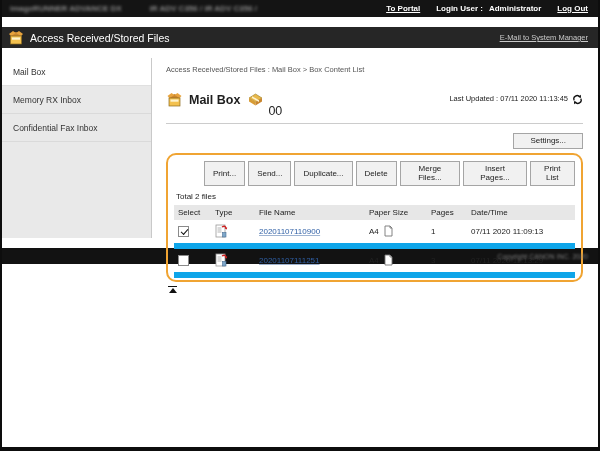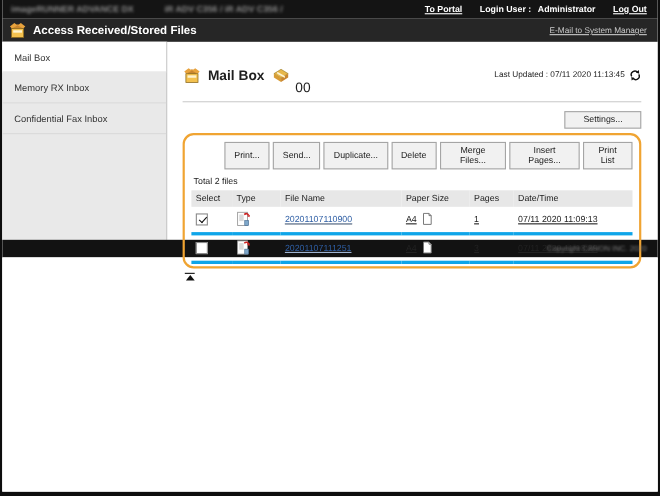--- a/index.html
+++ b/index.html
@@ -1,34 +1,34 @@
 <!DOCTYPE html>
 <html><head>
 <meta charset="utf-8">
 <style>
   * { box-sizing: border-box; margin: 0; padding: 0; }
   html,body { width: 600px; height: 451px; }
   body { font-family: "Liberation Sans", sans-serif; background: #000; }
 
   .window { width: 600px; height: 451px; background: #0d0d0d; padding: 0 2px 2px 2px; }
-  .page { background: #fff; height: 447px; display: flex; flex-direction: column; overflow: hidden; }
+  .page { background: #fff; height: 447px; display: flex; flex-direction: column; overflow: hidden; gap: 10px; }
 
   
   .topbar { height: 17px; background: #141414; display: flex; align-items: center;
             padding: 0 10px 0 8px; color: #fff; font-size: 8px; font-weight: bold; flex: none; }
   .redacted { color: #8a8a8a; filter: blur(1.6px); white-space: nowrap; }
   .topbar .model { margin-right: 28px; }
   .topbar-right { margin-left: auto; display: flex; align-items: center; gap: 16px; }
   .toplink { color: #fff; text-decoration: underline; cursor: pointer; }
   .loginuser { display: flex; gap: 6px; }
 
   
   .appheader { height: 21px; background: #262626; display: flex; align-items: center;
                padding: 0 10px 0 6px; flex: none; }
-  .appheader .apptitle { color: #fff; font-weight: bold; font-size: 10.5px; margin-left: 6px; }
+  .appheader .apptitle { color: #fff; font-weight: normal; font-size: 10.5px; margin-left: 6px; }
   .appheader .mailto { margin-left: auto; color: #c9c9c9; font-size: 7.5px; text-decoration: underline; cursor: pointer; }
 
   
   .bodyrow { display: flex; height: 180px; flex: none; }
 
   .sidebar { width: 150px; background: #e9e9e9; border-right: 1px solid #c9c9c9; flex: none; }
   .nav-item { height: 28px; display: flex; align-items: center; padding-left: 11px;
               font-size: 8.5px; color: #333; border-bottom: 1px solid #dadada; cursor: pointer; }
   .nav-item.selected { background: #fff; border-bottom: 1px solid #e0e0e0; }
 
@@ -48,21 +48,21 @@
 
   
   .highlight { border: 2px solid #f0a432; border-radius: 10px; padding: 6px 6px 2px 6px; }
   .toolbar { display: flex; gap: 3px; padding-left: 30px; }
   .toolbar .btn { padding: 2.5px 8px; }
   .totalfiles { font-size: 8px; color: #222; margin: 6px 0 4px 2px; }
 
   table.files { width: 100%; border-collapse: collapse; font-size: 8px; color: #222; }
   table.files th { background: #e7e7e7; font-weight: normal; text-align: left;
                    padding: 3px 4px; }
-  table.files td { padding: 3px 4px; border-bottom: 3px solid #0ea5e9; vertical-align: middle; height: 19px; text-decoration: underline; }
+  table.files td { padding: 3px 4px; border-bottom: 6px solid #0ea5e9; vertical-align: middle; height: 19px; }
   .col-select { width: 37px; } .col-type { width: 44px; } .col-name { width: 110px; }
   .col-paper { width: 62px; } .col-pages { width: 40px; }
 
   .filelink { color: #2f5fa5; text-decoration: underline; text-decoration-color: #9fb4d2; cursor: pointer; }
   .papercell { display: flex; align-items: center; gap: 5px; }
 
   input.cb { appearance: none; -webkit-appearance: none; width: 11px; height: 11px;
              border: 1px solid #8a8a8a; background: #fff; cursor: pointer; display: block; }
   input.cb:checked::after { content: ""; display: block; width: 6px; height: 3px;
              border-left: 1.5px solid #111; border-bottom: 1.5px solid #111;
@@ -124,20 +124,21 @@
         </div>
         <div class="nav-item">
           <span>Memory RX Inbox</span>
         </div>
         <div class="nav-item">
           <span>Confidential Fax Inbox</span>
         </div>
       </div>
 
       <div class="main">
+        <div class="breadcrumb">Access Received/Stored Files : Mail Box &gt; Box Content List</div>
 
         <div class="titlerow">
           <span class="iconwrap">
             <svg width="17" height="15" viewBox="0 0 16 15">
               <polygon points="2,5 8,2 14,5 8,8" fill="#c9862f"></polygon>
               <polygon points="1,4 5,1 8,3 3,6" fill="#e8a33d"></polygon>
               <polygon points="15,4 11,1 8,3 13,6" fill="#e8a33d"></polygon>
               <rect x="2.5" y="6" width="11" height="8" fill="#f3c14f" stroke="#8c6a1e" stroke-width="0.7"></rect>
               <rect x="4" y="7.5" width="8" height="2.2" fill="#fdf3d0"></rect>
             </svg>

